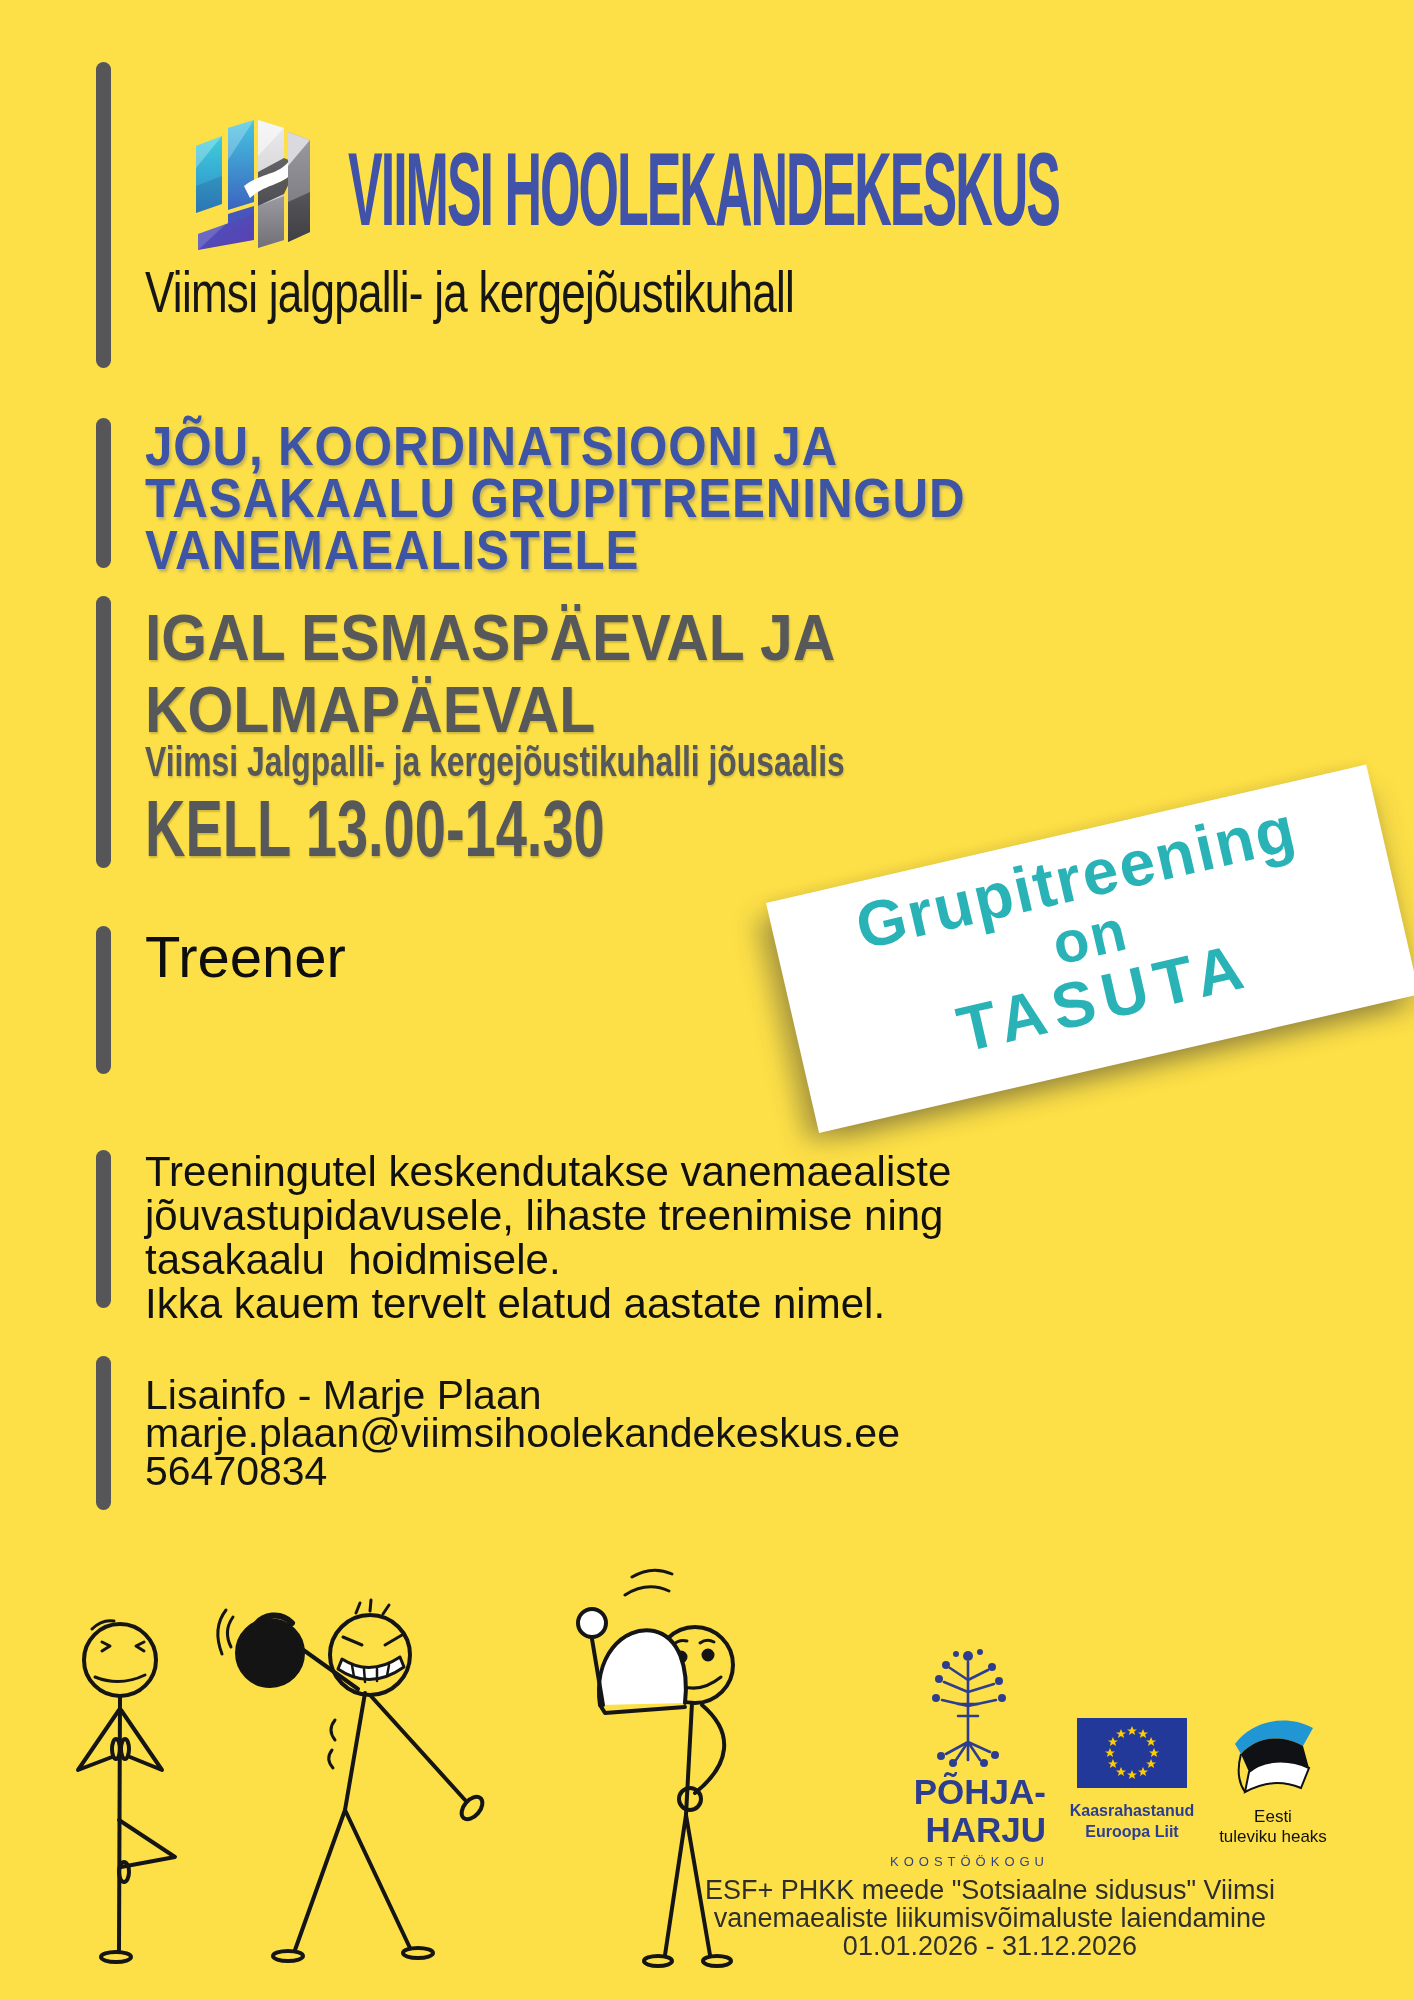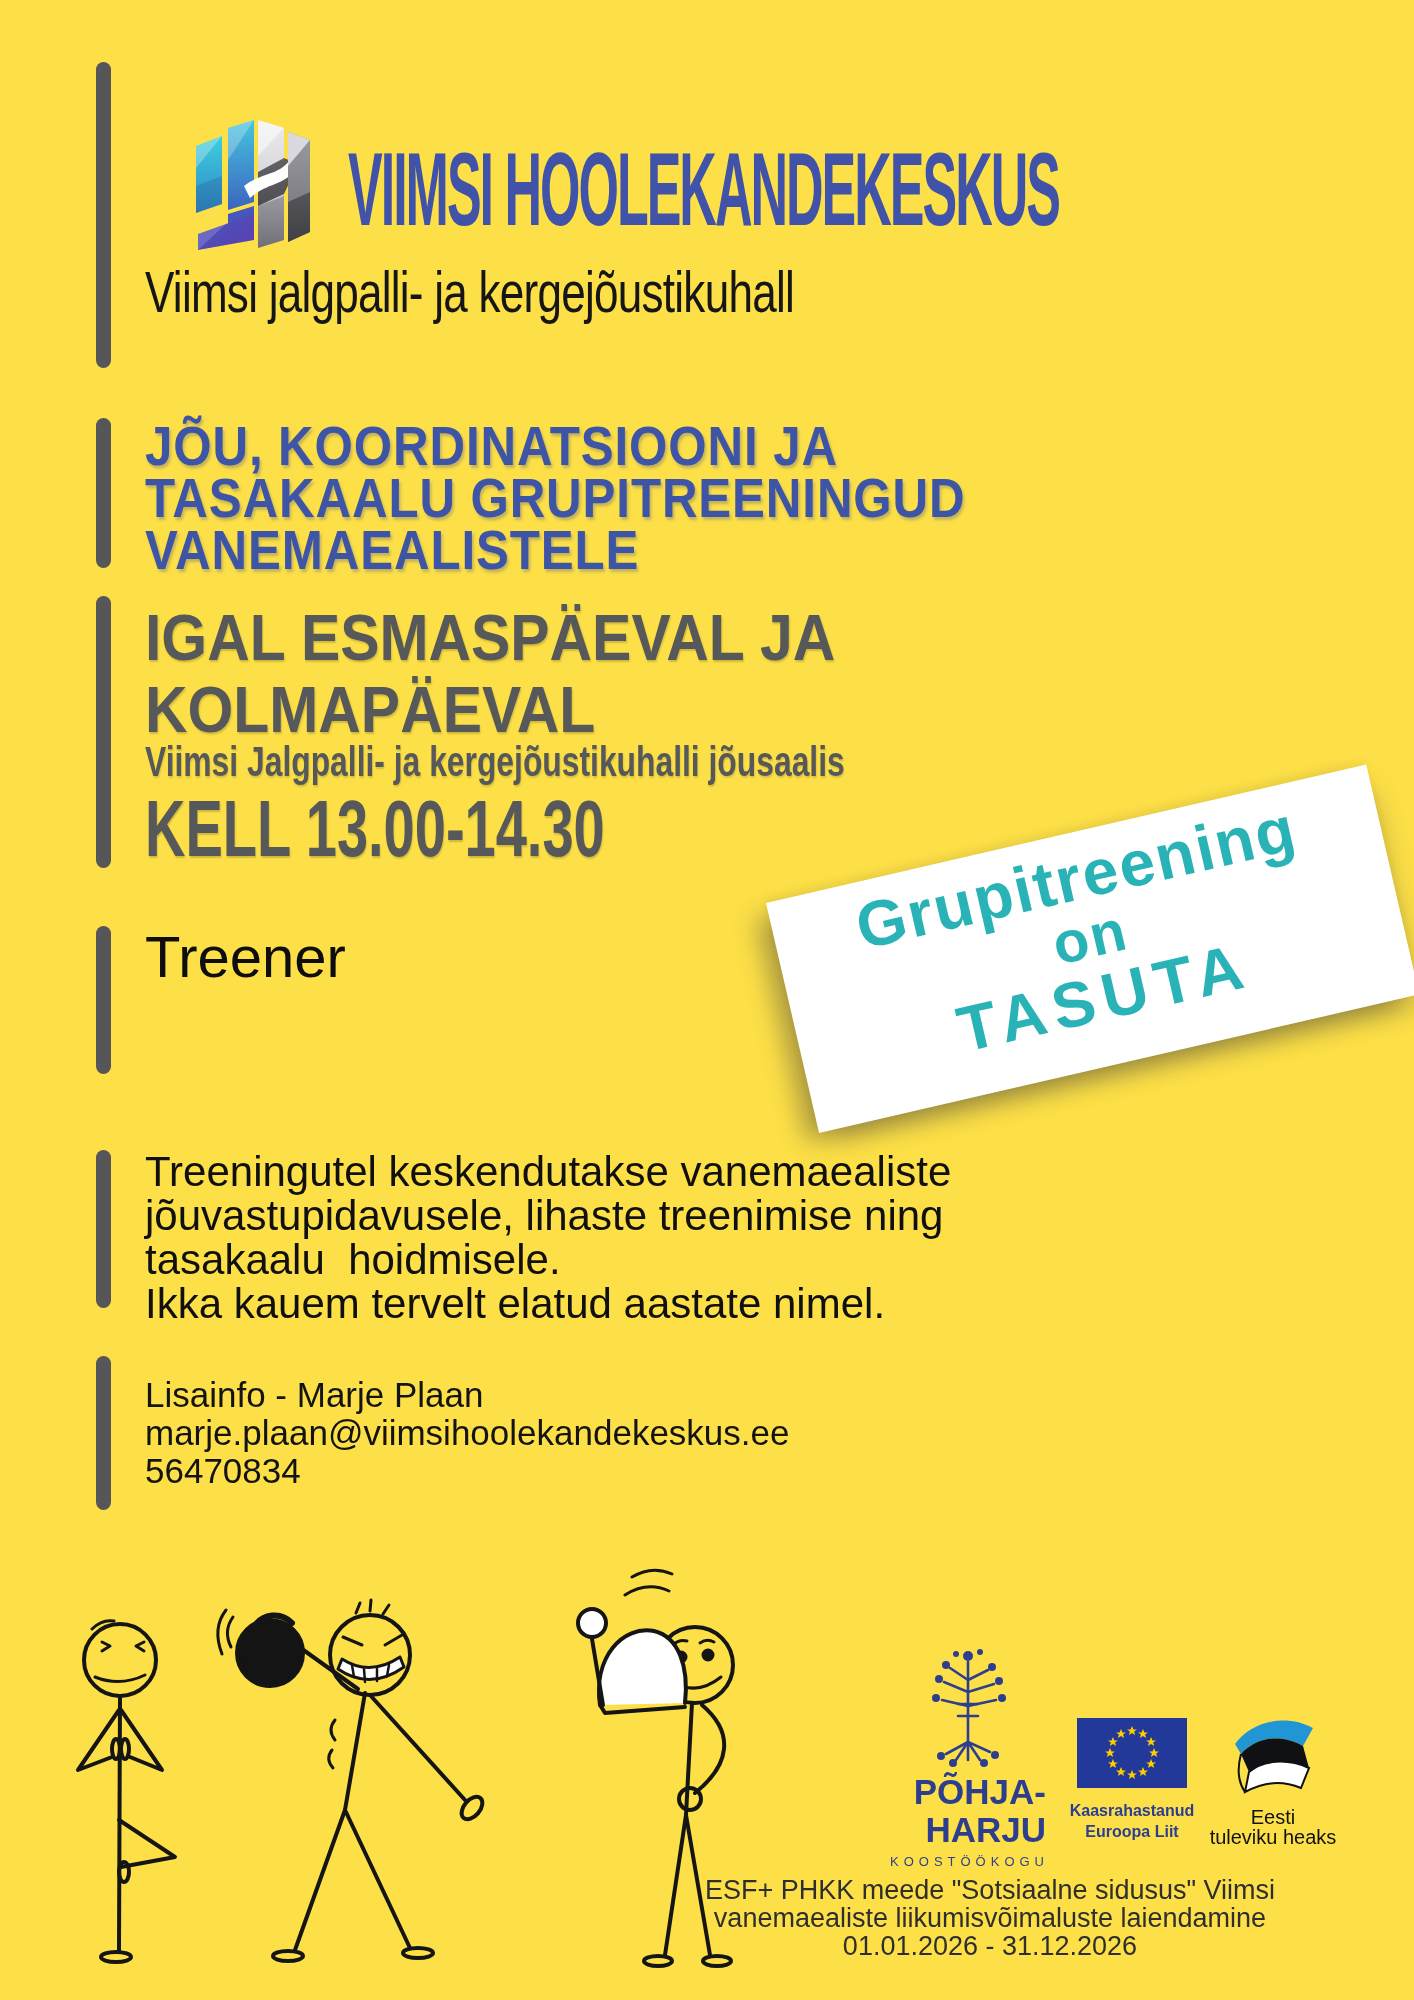--- a/index.html
+++ b/index.html
@@ -44,30 +44,30 @@
                0 -4px 10px rgba(0,0,0,0.05);
     display:flex;flex-direction:column;align-items:center;justify-content:flex-start;
     padding-top:12px;box-sizing:border-box;
   }
   .badge .b1{font-size:64px;font-weight:700;color:#2ab3b6;letter-spacing:2px;line-height:66px;}
   .badge .b2{font-size:58px;font-weight:700;color:#2ab3b6;letter-spacing:2px;line-height:56px;}
   .badge .b3{font-size:64px;font-weight:700;color:#2ab3b6;letter-spacing:8px;line-height:68px;}
 
   .description{left:145px;top:1150px;font-size:42px;line-height:44px;color:#101010;}
   .description div{white-space:pre-wrap;}
-  .contact{left:145px;top:1376px;font-size:35px;line-height:38px;color:#131313;}
+  .contact{left:145px;top:1376px;font-size:41px;line-height:38px;color:#131313;}
 
   .partner{position:absolute;text-align:center;}
   .ph-block{left:890px;top:1642px;width:156px;}
   .ph-name{font-size:35px;font-weight:700;color:#2e3e8f;line-height:36px;margin-top:2px;text-align:right;}
   .ph-sub{font-size:13px;font-weight:400;color:#2e3e8f;letter-spacing:5px;margin-top:6px;}
   .eu-block{left:1052px;top:1718px;width:160px;}
   .eu-caption{font-size:16px;font-weight:700;color:#2b3d94;line-height:21px;margin-top:8px;}
   .ee-block{left:1198px;top:1714px;width:150px;}
-  .ee-caption{font-size:20px;color:#111;line-height:20px;margin-top:4px;}
+  .ee-caption{font-size:17px;color:#111;line-height:20px;margin-top:4px;}
 
   .footer{left:580px;top:1876px;width:820px;text-align:center;
     font-size:27px;line-height:28px;color:#2e2e2e;}
 </style>
 </head>
 <body>
 
 <div class="poster">
 
   <div class="bar bar1"></div>

